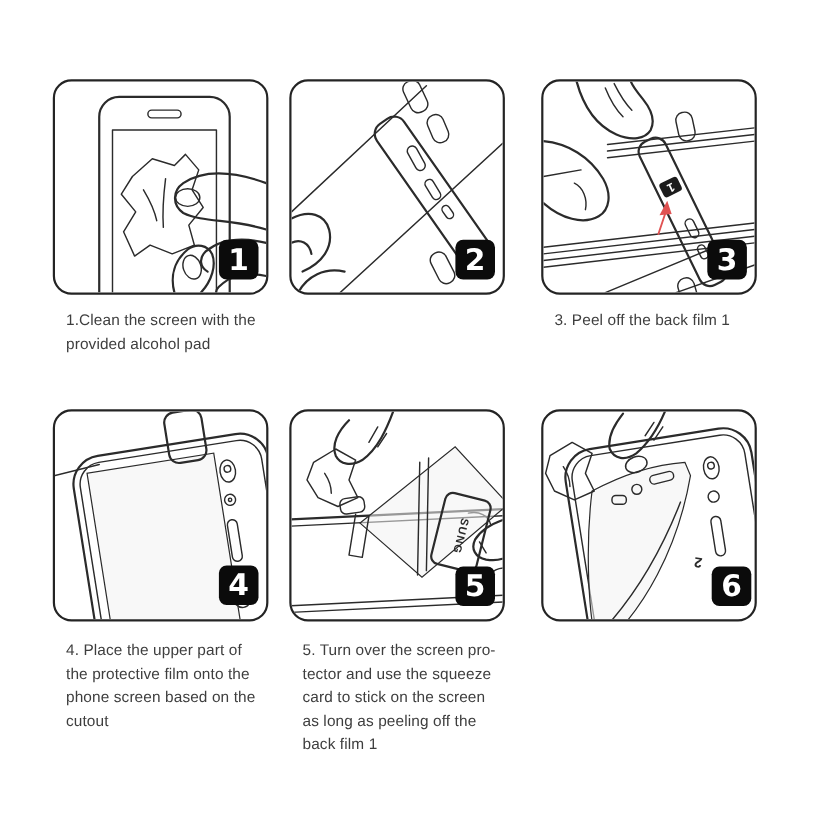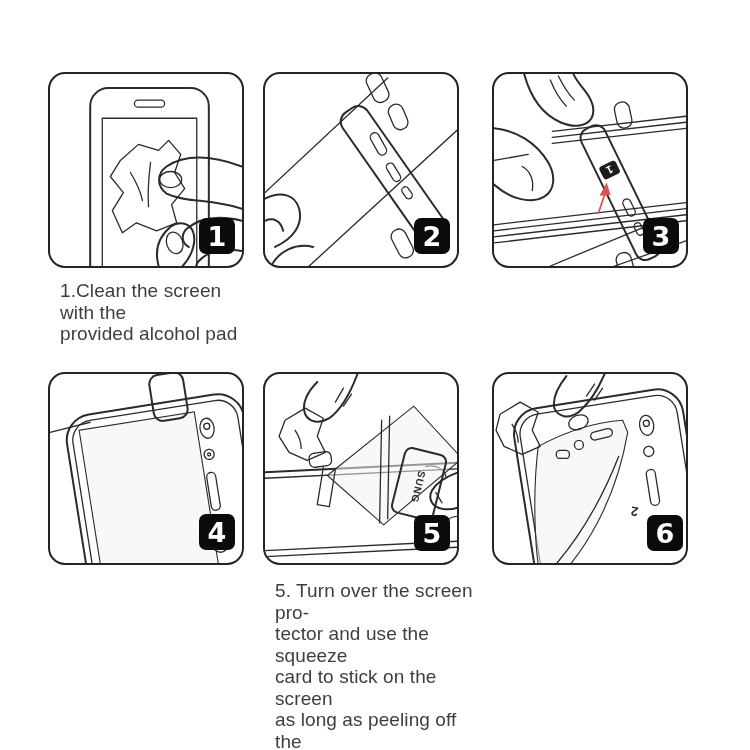--- a/index.html
+++ b/index.html
@@ -17,21 +17,21 @@
   .row2 .frame{height:193px;}
   svg.illu{position:absolute;left:0;top:0;width:100%;height:100%;}
   .badge{
     position:absolute;right:7px;bottom:12px;width:36px;height:36px;
     background:var(--badge-bg,#0b0b0b);color:var(--badge-text,#ffffff);
     border-radius:7px;display:flex;align-items:center;justify-content:center;
     font-size:27px;font-weight:bold;font-family:"DejaVu Sans", sans-serif;
   }
   .caption{
     margin-top:12px;padding-left:12px;width:200px;
-    font-size:19px;line-height:21.5px;letter-spacing:0.1px;
+    font-size:14px;line-height:21.5px;letter-spacing:0.1px;
     color:var(--caption-text,#3e3e3e);
     white-space:pre-line;
   }
   .row2 .caption{margin-top:15px;}
   .tab2{
     position:absolute;font-size:13px;font-weight:bold;
     color:#2b2b2b;transform:rotate(188deg);
   }
   
   .ln{fill:none;stroke:var(--line,#2b2b2b);stroke-width:2;stroke-linecap:round;stroke-linejoin:round;}
@@ -131,20 +131,21 @@
         <rect class="ln t" x="-88" y="-26" width="26" height="15" rx="7" transform="rotate(14)"></rect>
         <rect class="ln t" x="58" y="8" width="26" height="15" rx="7" transform="rotate(10)"></rect>
       </g>
       <g>
         <path class="red" d="M104,138 L111,117"></path>
         <path class="redf" d="M112,108 L105,121 L116,120 Z"></path>
       </g>
     </svg>
     <div class="badge">3</div>
   </div>
+  <div class="caption">3. Peel off the back film 1</div>
 </div>
 
 <div class="cell row2" style="left:48px;top:372px;">
   <div class="frame">
     <svg class="illu" viewBox="0 0 191 188" preserveAspectRatio="none">
       <g transform="rotate(-9 110 120)">
         <g>
           <rect class="ln" x="26" y="30" width="178" height="240" rx="26"></rect>
           <rect class="ln t" x="32" y="36" width="166" height="228" rx="20"></rect>
         </g>
@@ -162,20 +163,24 @@
         </g>
         <g>
           <rect class="ln t" x="146" y="230" width="46" height="24" rx="8"></rect>
           <text transform="translate(170,242) rotate(188)" text-anchor="middle" dominant-baseline="central" font-size="13" font-weight="bold" fill="#2b2b2b">2</text>
         </g>
       </g>
       <path class="ln t" d="M0,58 L40,48"></path>
     </svg>
     <div class="badge" style="bottom:13px;">4</div>
   </div>
+  <div class="caption">4. Place the upper part of
+the protective film onto the
+phone screen based on the
+cutout</div>
 </div>
 
 <div class="cell row2" style="left:263px;top:372px;">
   <div class="frame">
     <svg class="illu" viewBox="0 0 191 188" preserveAspectRatio="none">
       <g>
         <path class="ln" d="M-6,98 L198,88"></path>
         <path class="ln t" d="M-6,104 L198,94"></path>
         <path class="ln t" d="M-6,176 L198,166"></path>
         <path class="ln t" d="M-6,182 L198,172"></path>
@@ -206,21 +211,21 @@
         <path class="ln t" d="M198,142 C188,140 180,144 176,152"></path>
         <path class="ln t" d="M170,118 L176,128"></path>
       </g>
     </svg>
     <div class="badge">5</div>
   </div>
   <div class="caption">5. Turn over the screen pro-
 tector and use the squeeze
 card to stick on the screen
 as long as peeling off the
-back film 2</div>
+back film 1</div>
 </div>
 
 <div class="cell row2" style="left:492px;top:372px;">
   <div class="frame">
     <svg class="illu" viewBox="0 0 191 188" preserveAspectRatio="none">
       <g transform="rotate(-9 100 120)">
         <g>
           <rect class="ln" x="30" y="26" width="170" height="230" rx="26"></rect>
           <rect class="ln t" x="36" y="32" width="158" height="218" rx="20"></rect>
         </g>

